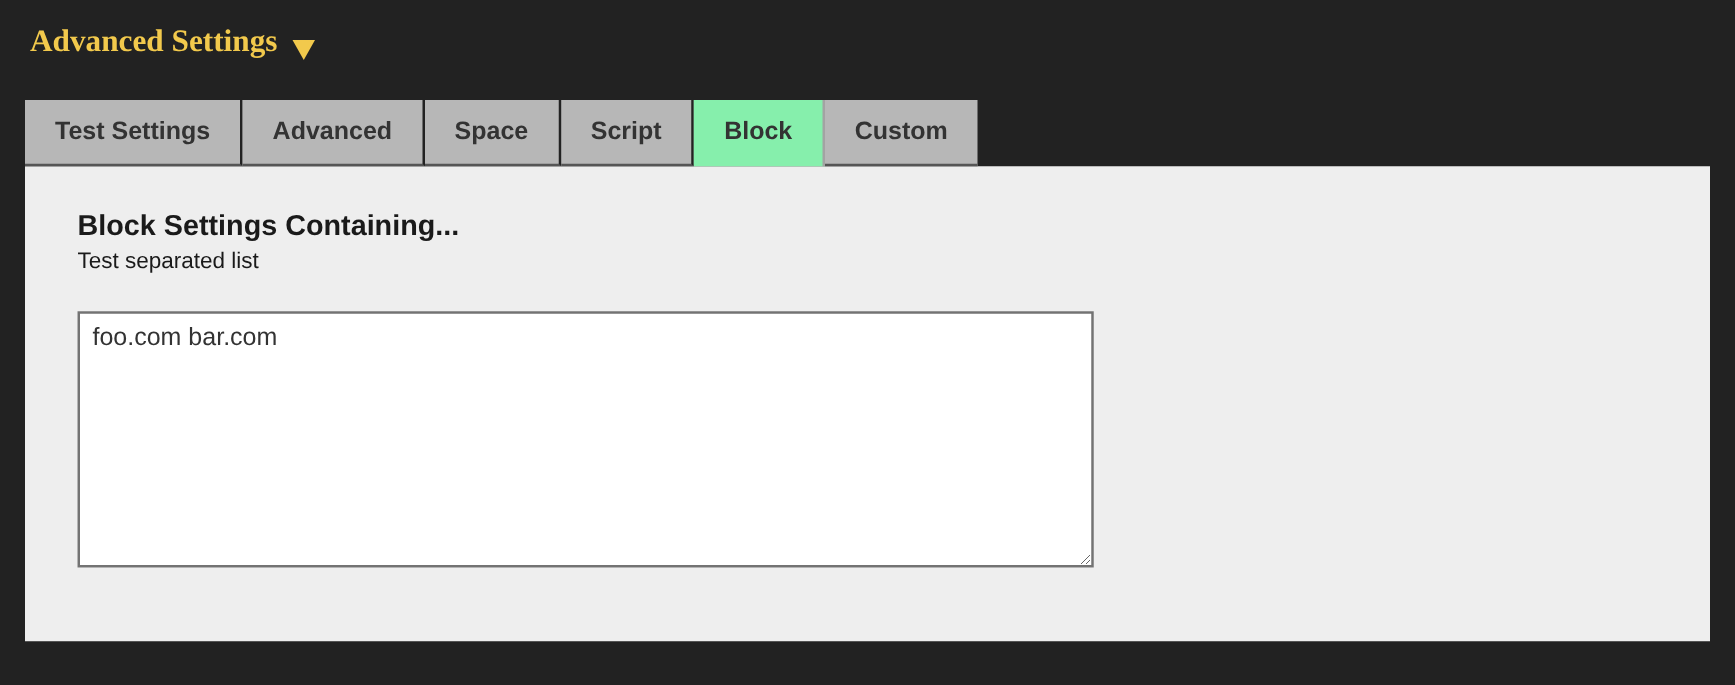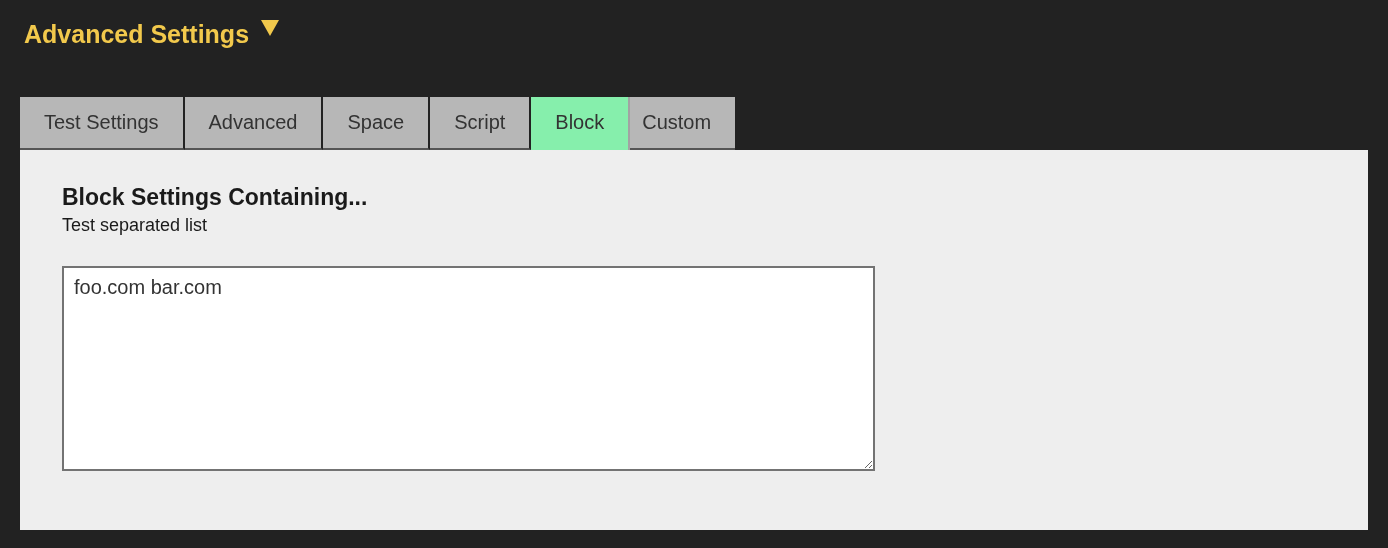--- a/index.html
+++ b/index.html
@@ -9,24 +9,25 @@
     }
     body {
       background: #222222;
       font-family: Arial, Helvetica, sans-serif;
       padding: 20px;
       width: 1388px;
       height: 548px;
     }
     .header {
       display: flex;
-      align-items: flex-start;
+      align-items: flex-end;
       gap: 12px;
-      margin-bottom: 16px;
+      margin-bottom: 32px;
       padding-left: 4px;
+      font-family: Liberation Serif, serif;
     }
     .header-title {
       color: #f2c94c;
       font-size: 25px;
       font-weight: bold;
       cursor: pointer;
     }
     .triangle-icon {
       width: 0;
       height: 0;
@@ -36,36 +37,34 @@
       cursor: pointer;
     }
     .tabs {
       display: flex;
       gap: 0;
     }
     .tab {
       background: #b7b7b7;
       color: #333333;
       font-size: 20px;
-      font-weight: normal;
+      font-weight: bold;
       padding: 14px 24px;
       border-right: 2px solid #222222;
       border-bottom: 2px solid #555555;
       cursor: pointer;
       user-select: none;
-      margin-top: 32px;
     }
     .tab.active {
       background: #86efac;
       border-bottom: none;
       border-right: 2px solid #a3a3a3;
     }
     .tab:last-child {
       border-right: none;
-      padding-left: 12px;
     }
     .content {
       background: #eeeeee;
       padding: 34px 42px 40px 42px;
       min-height: 380px;
     }
     .section-title {
       color: #1a1a1a;
       font-size: 23px;
       font-weight: bold;

